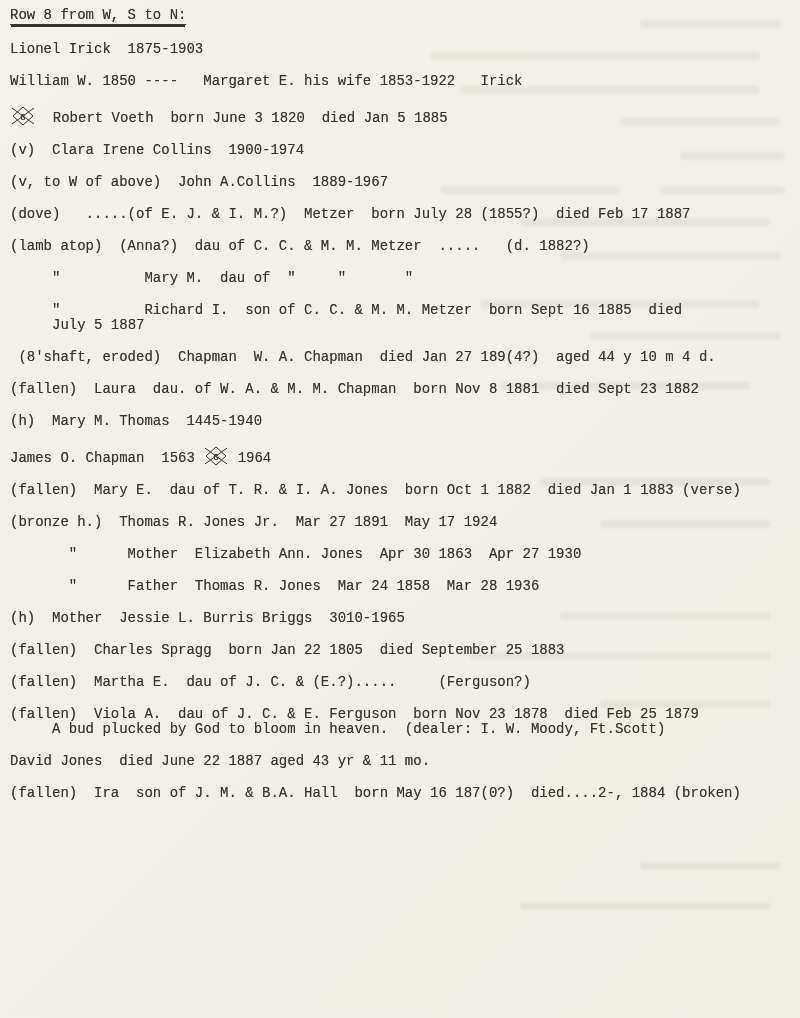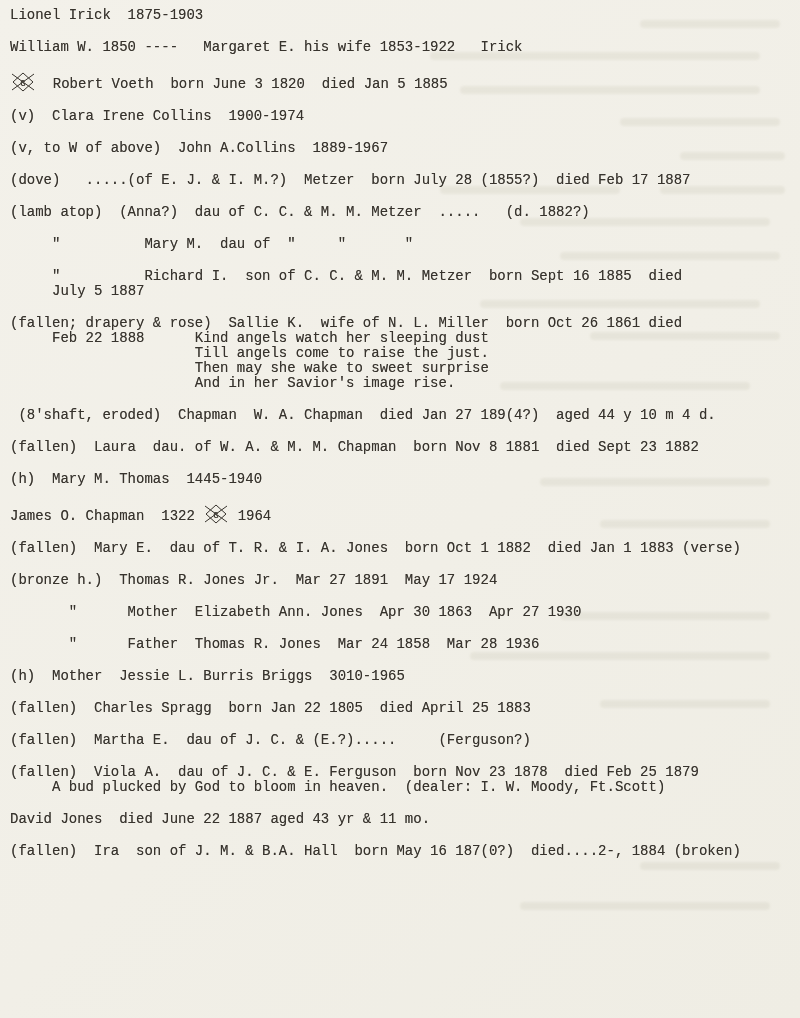--- a/index.html
+++ b/index.html
@@ -104,20 +104,21 @@
   <div class="g15"></div>
   <div class="g16"></div>
   <div class="g17"></div>
   <div class="g18"></div>
   <div class="g19"></div>
 </div>
 
 <div class="content">
 
 
+  <div class="line"><span class="head-underline">Row 8 from W, S to N:</span></div>
 
   <div class="line">Lionel Irick  1875-1903</div>
 
   <div class="line">William W. 1850 ----   Margaret E. his wife 1853-1922   Irick</div>
 
   <div class="line"><span class="masonic"><svg width="26" height="20" viewBox="0 0 26 20" fill="none" stroke="#37332d" stroke-width="1">
           <path d="M2 2 L24 18"></path>
           <path d="M24 2 L2 18"></path>
           <path d="M13 1 L23 10 L13 19 L3 10 Z"></path>
           <text x="13" y="13.5" text-anchor="middle" font-size="9" fill="#37332d" stroke="none" font-family="Liberation Mono, DejaVu Sans Mono, monospace">G</text>
@@ -129,52 +130,47 @@
 
   <div class="line">(dove)   .....(of E. J. &amp; I. M.?)  Metzer  born July 28 (1855?)  died Feb 17 1887</div>
 
   <div class="line">(lamb atop)  (Anna?)  dau of C. C. &amp; M. M. Metzer  .....   (d. 1882?)</div>
 
   <div class="line">     "          Mary M.  dau of  "     "       "</div>
 
   <div class="line">     "          Richard I.  son of C. C. &amp; M. M. Metzer  born Sept 16 1885  died
      July 5 1887</div>
 
-  <div class="line">(fallen; drapery &amp; rose)  Sallie K.  wife of N. L. Miller  born Oct 26 1861 died
-     Feb 22 1888      Kind angels watch her sleeping dust
-                      Till angels come to raise the just.
-                      Then may she wake to sweet surprise
-                      And in her Savior's image rise.</div>
 
   <div class="line"> (8'shaft, eroded)  Chapman  W. A. Chapman  died Jan 27 189(4?)  aged 44 y 10 m 4 d.</div>
 
   <div class="line">(fallen)  Laura  dau. of W. A. &amp; M. M. Chapman  born Nov 8 1881  died Sept 23 1882</div>
 
   <div class="line">(h)  Mary M. Thomas  1445-1940</div>
 
-  <div class="line"><span>James O. Chapman  1322 </span><span class="masonic"><svg width="26" height="20" viewBox="0 0 26 20" fill="none" stroke="#37332d" stroke-width="1">
+  <div class="line"><span>James O. Chapman  1563 </span><span class="masonic"><svg width="26" height="20" viewBox="0 0 26 20" fill="none" stroke="#37332d" stroke-width="1">
           <path d="M2 2 L24 18"></path>
           <path d="M24 2 L2 18"></path>
           <path d="M13 1 L23 10 L13 19 L3 10 Z"></path>
           <text x="13" y="13.5" text-anchor="middle" font-size="9" fill="#37332d" stroke="none" font-family="Liberation Mono, DejaVu Sans Mono, monospace">G</text>
         </svg></span><span> 1964</span></div>
 
   <div class="line">(fallen)  Mary E.  dau of T. R. &amp; I. A. Jones  born Oct 1 1882  died Jan 1 1883 (verse)</div>
 
   <div class="line">(bronze h.)  Thomas R. Jones Jr.  Mar 27 1891  May 17 1924</div>
 
   <div class="line">       "      Mother  Elizabeth Ann. Jones  Apr 30 1863  Apr 27 1930</div>
 
   <div class="line">       "      Father  Thomas R. Jones  Mar 24 1858  Mar 28 1936</div>
 
 
 
   <div class="line">(h)  Mother  Jessie L. Burris Briggs  3010-1965</div>
 
-  <div class="line">(fallen)  Charles Spragg  born Jan 22 1805  died April 25 1883</div>
+  <div class="line">(fallen)  Charles Spragg  born Jan 22 1805  died September 25 1883</div>
 
   <div class="line">(fallen)  Martha E.  dau of J. C. &amp; (E.?).....     (Ferguson?)</div>
 
   <div class="line">(fallen)  Viola A.  dau of J. C. &amp; E. Ferguson  born Nov 23 1878  died Feb 25 1879
      A bud plucked by God to bloom in heaven.  (dealer: I. W. Moody, Ft.Scott)</div>
 
   <div class="line">David Jones  died June 22 1887 aged 43 yr &amp; 11 mo.</div>
 
 
   <div class="line">(fallen)  Ira  son of J. M. &amp; B.A. Hall  born May 16 187(0?)  died....2-, 1884 (broken)</div>

